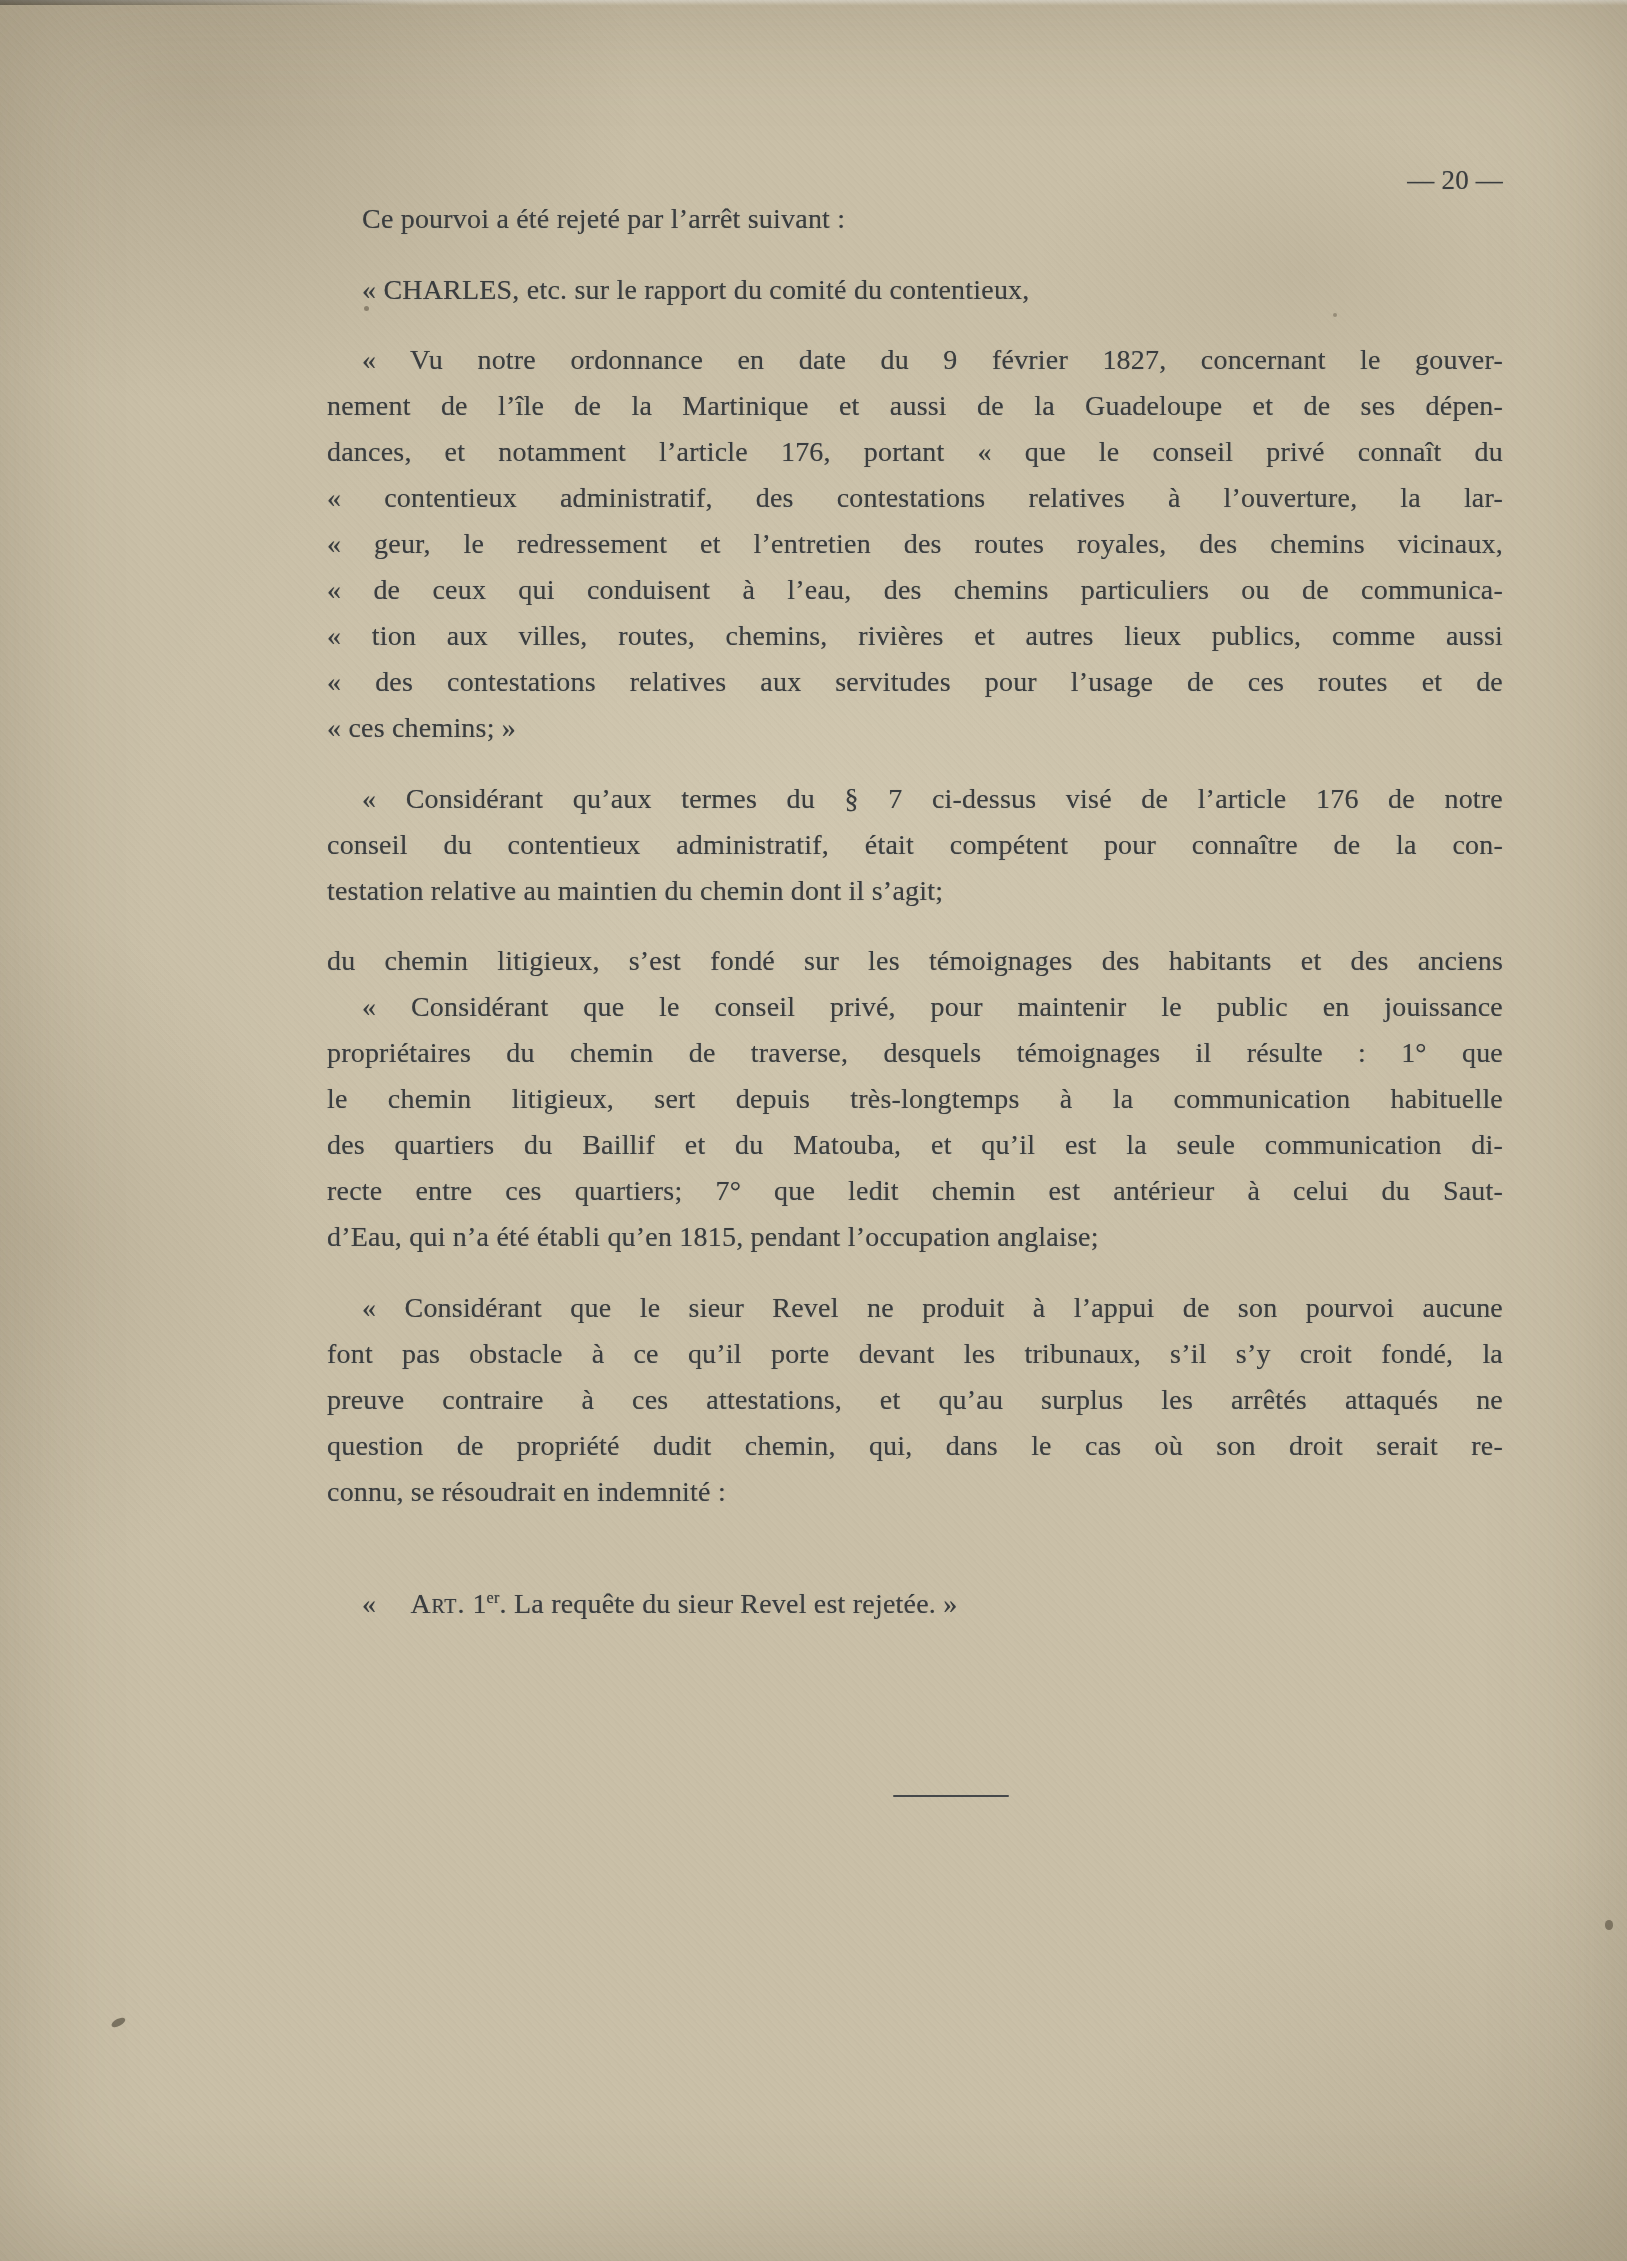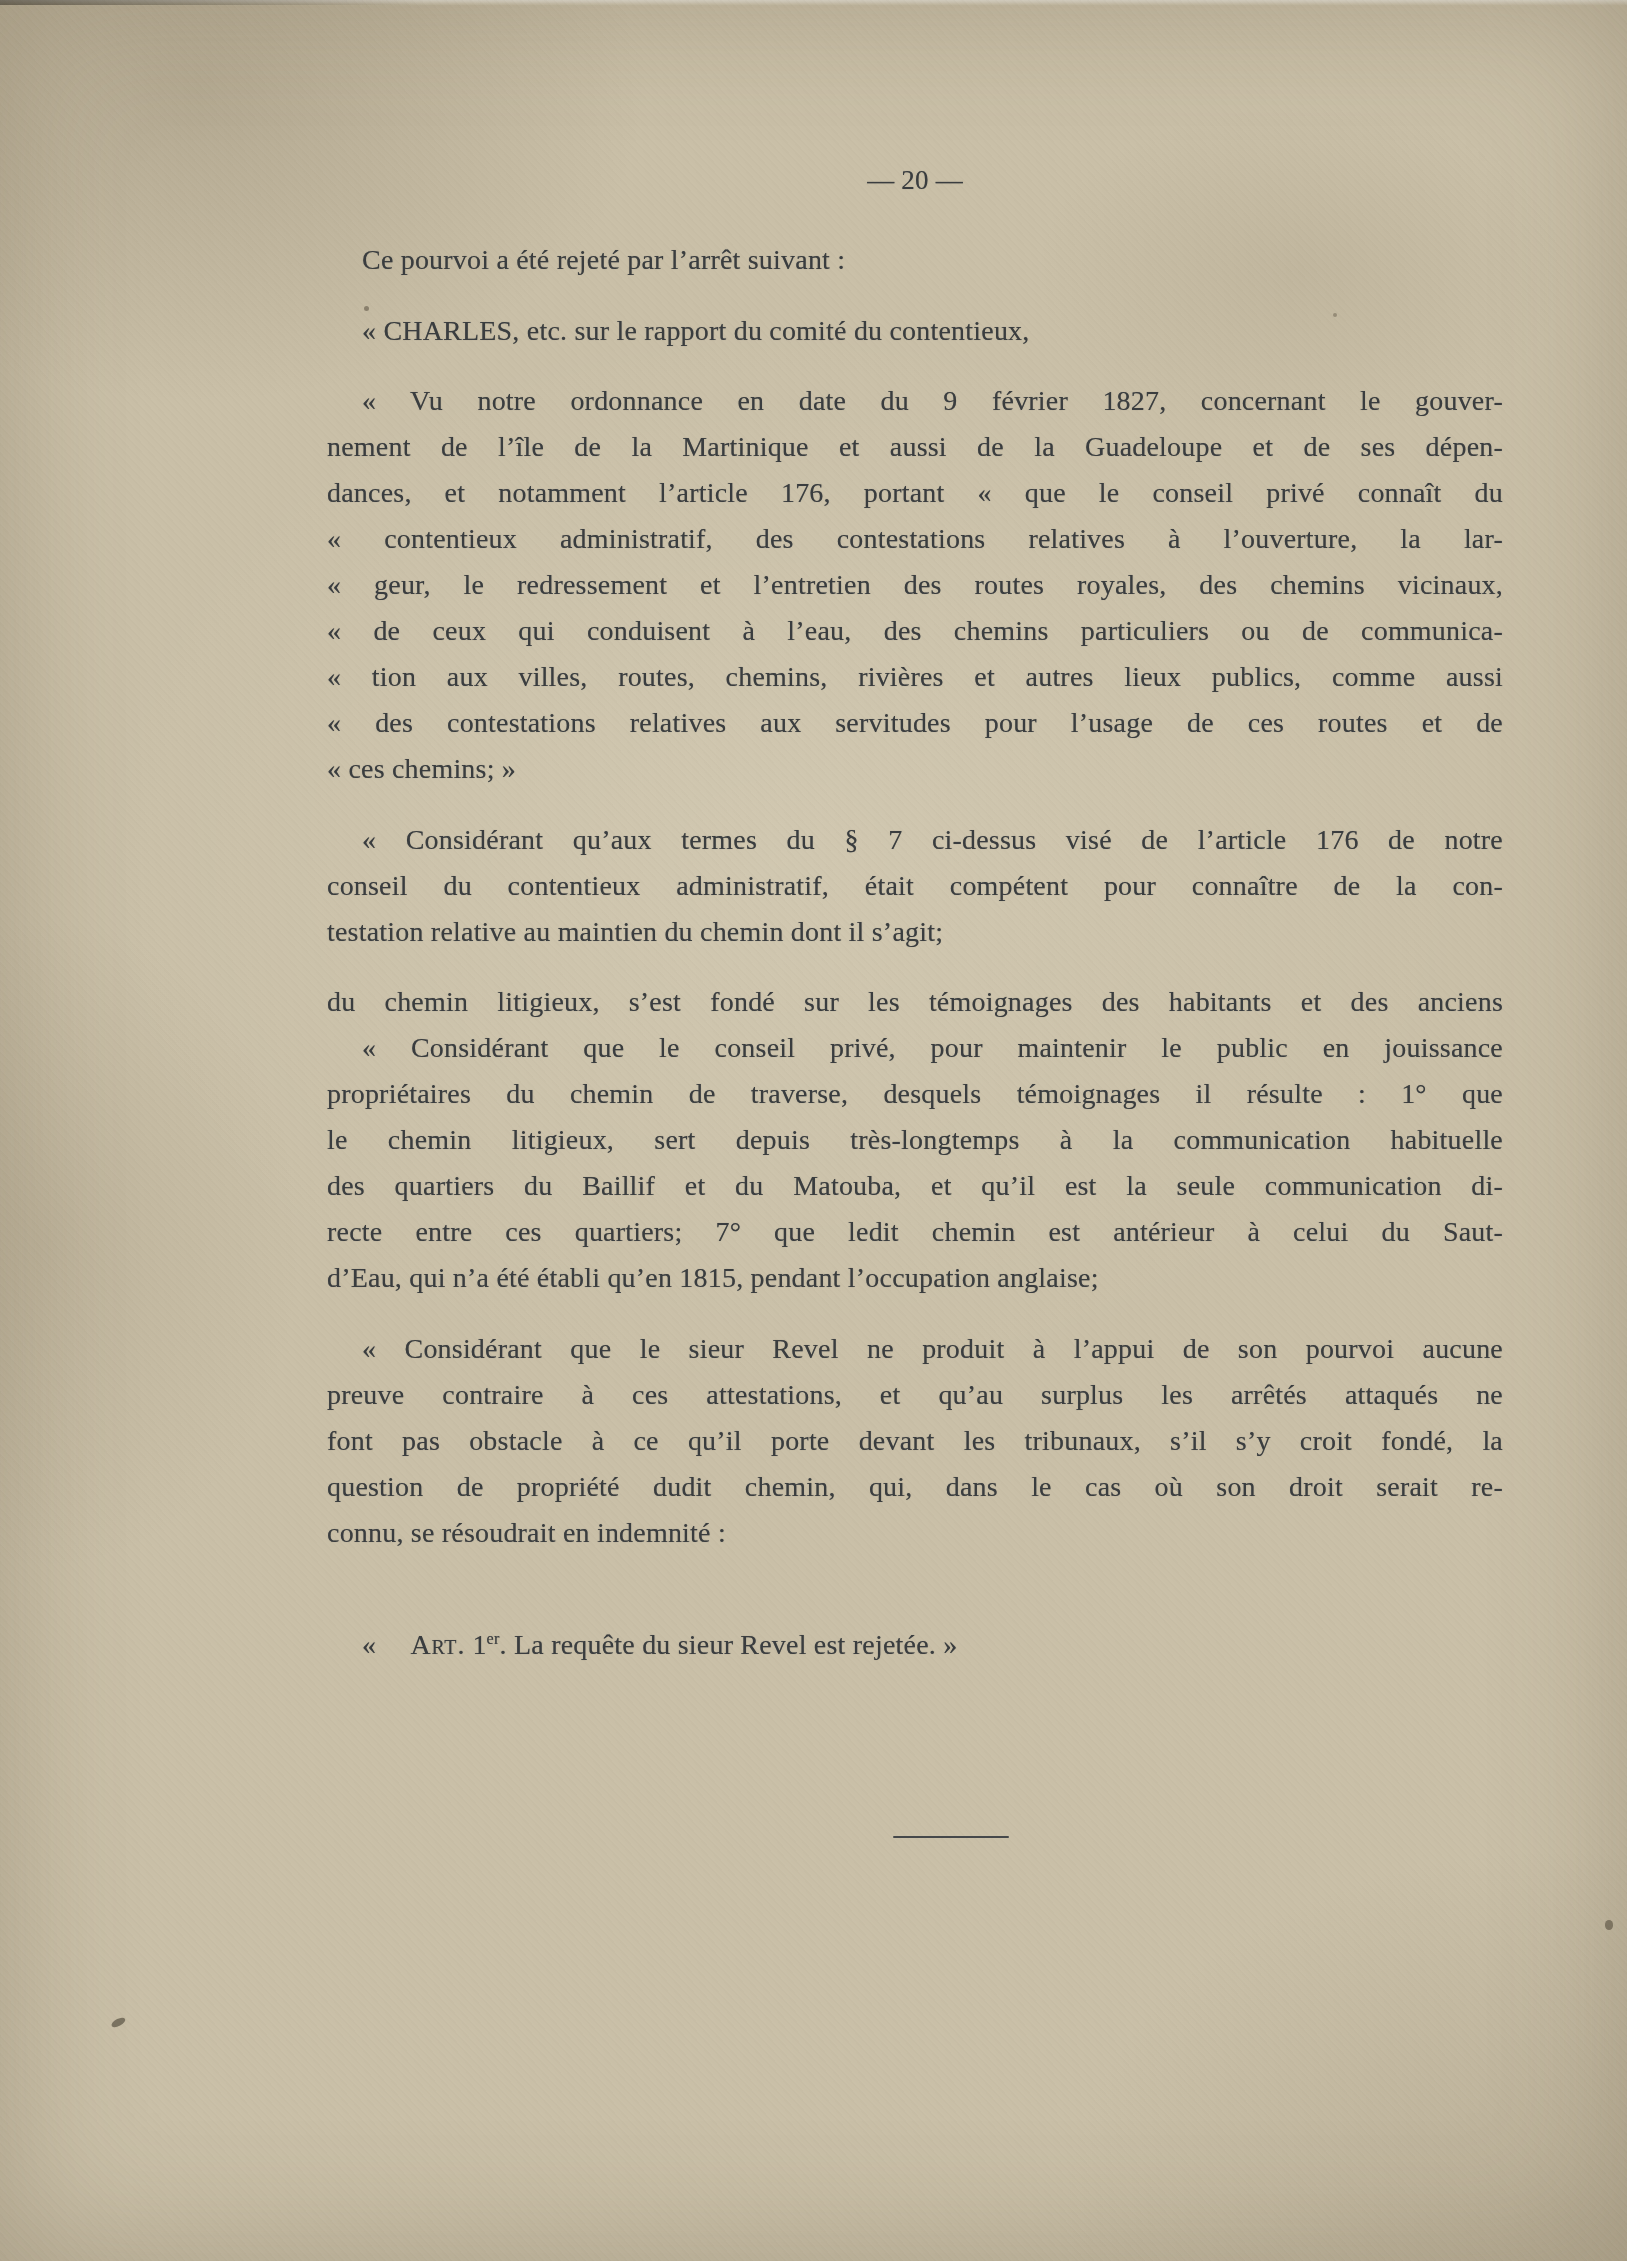--- a/index.html
+++ b/index.html
@@ -43,22 +43,21 @@
     top: 165px;
     width: 1176px;
     color: #3a3d3f;
     font-size: 28px;
     letter-spacing: 0.2px;
     text-shadow: 0 0 0.7px rgba(58,61,63,0.5);
   }
   .page-number {
     font-size: 27px;
     line-height: 31px;
-    text-align: center;
-    margin-bottom: 41px;
+    text-align: right;
   }
   .para { margin-top: 24.6px; }
   .para:first-child { margin-top: 0; }
   .line {
     line-height: 46px;
     text-align: justify;
     text-align-last: justify;
   }
   .line.last { text-align-last: left; }
   .line.indent { text-indent: 35px; }
@@ -126,22 +125,22 @@
           <div class="line">du chemin litigieux, s’est fondé sur les témoignages des habitants et des anciens</div>
           <div class="line indent">« Considérant que le conseil privé, pour maintenir le public en jouissance</div>
           <div class="line">propriétaires du chemin de traverse, desquels témoignages il résulte : 1° que</div>
           <div class="line">le chemin litigieux, sert depuis très-longtemps à la communication habituelle</div>
           <div class="line">des quartiers du Baillif et du Matouba, et qu’il est la seule communication di-</div>
           <div class="line">recte entre ces quartiers; 7° que ledit chemin est antérieur à celui du Saut-</div>
           <div class="line last">d’Eau, qui n’a été établi qu’en 1815, pendant l’occupation anglaise;</div>
         </div>
         <div class="para">
           <div class="line indent">« Considérant que le sieur Revel ne produit à l’appui de son pourvoi aucune</div>
+          <div class="line">font pas obstacle à ce qu’il porte devant les tribunaux, s’il s’y croit fondé, la</div>
           <div class="line">preuve contraire à ces attestations, et qu’au surplus les arrêtés attaqués ne</div>
-          <div class="line">font pas obstacle à ce qu’il porte devant les tribunaux, s’il s’y croit fondé, la</div>
           <div class="line">question de propriété dudit chemin, qui, dans le cas où son droit serait re-</div>
           <div class="line last">connu, se résoudrait en indemnité :</div>
         </div>
       </div>
 
     <div class="article-line"><span>« </span><span class="smallcaps">Art.</span><span> 1</span><sup>er</sup><span>. La requête du sieur Revel est rejetée. »</span></div>
 
 
     <div class="end-rule"></div>
   </div>

